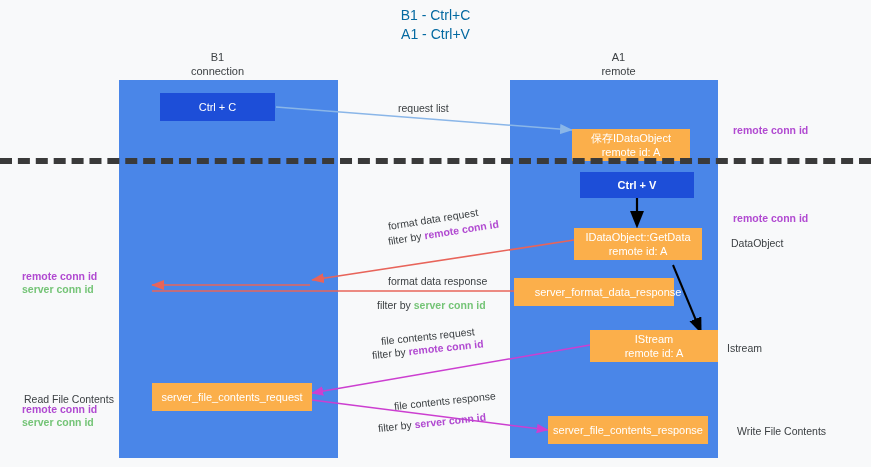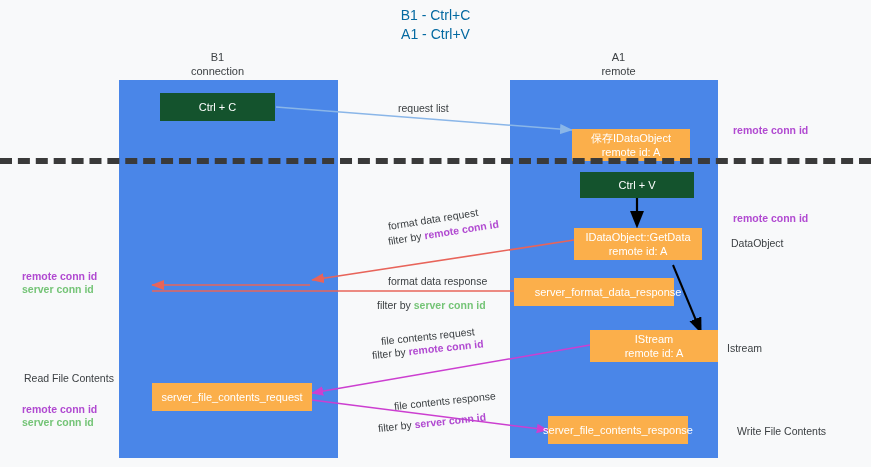--- a/index.html
+++ b/index.html
@@ -51,21 +51,21 @@
     flex-direction: column;
     align-items: center;
     justify-content: center;
     text-align: center;
     font-size: 11px;
     color: #ffffff;
     line-height: 14px;
     white-space: pre-line;
     z-index: 4;
   }
-  .node.green { background: #14532d; }
+  .node.green { background: #1d4ed8; }
   .node.orange { background: #fbaf4b; }
   .edge-label {
     position: absolute;
     font-size: 10.5px;
     color: #3c4043;
     line-height: 14px;
     white-space: nowrap;
     z-index: 5;
   }
   .edge-label.rot-up { transform: rotate(-9deg); transform-origin: left center; }
@@ -138,53 +138,53 @@
     <line x1="312" y1="400" x2="548" y2="430" stroke="#cc3fd0" stroke-width="1.5" marker-end="url(#ar-mag)"></line>
   </svg>
 
   <div class="divider" style="top:158px;"></div>
 
   <div class="node green" style="left:160px; top:93px; width:115px; height:28px;">Ctrl + C</div>
 
   <div class="node orange" style="left:572px; top:129px; width:118px; height:32px;">保存IDataObject
 remote id: A</div>
 
-  <div class="node green" style="left:580px; top:172px; width:114px; height:26px;">Ctrl + V</div>
+  <div class="node green" style="left:580px; top:172px; width:114px; height:26px;font-weight:bold;">Ctrl + V</div>
 
   <div class="node orange" style="left:574px; top:228px; width:128px; height:32px;">IDataObject::GetData
 remote id: A</div>
 
 
   <div class="node orange" style="left:514px; top:278px; width:160px; height:28px;padding-left:28px;">server_format_data_response</div>
 
   <div class="node orange" style="left:590px; top:330px; width:128px; height:32px;">IStream
 remote id: A</div>
 
   <div class="node orange" style="left:152px; top:383px; width:160px; height:28px;">server_file_contents_request</div>
 
-  <div class="node orange" style="left:548px; top:416px; width:140px; height:28px;">server_file_contents_response</div>
+  <div class="node orange" style="left:548px; top:416px; width:160px; height:28px;">server_file_contents_response</div>
 
   <div class="edge-label" style="left:398px; top:101px;">request list</div>
 
   <div class="edge-label rot-up" style="left:388px; top:219px;">format data request</div>
   <div class="edge-label rot-up" style="left:388px; top:234px;"><span class="c-plain">filter by </span><span class="c-remote">remote conn id</span></div>
 
   <div class="edge-label" style="left:388px; top:274px;">format data response</div>
   <div class="edge-label" style="left:377px; top:298px;"><span class="c-plain">filter by </span><span class="c-server">server conn id</span></div>
 
   <div class="edge-label rot-up-s" style="left:381px; top:334px;">file contents request</div>
   <div class="edge-label rot-up-s" style="left:372px; top:348px;"><span class="c-plain">filter by </span><span class="c-remote">remote conn id</span></div>
 
   <div class="edge-label rot-up-s" style="left:394px; top:399px;">file contents response</div>
   <div class="edge-label rot-up-s" style="left:378px; top:421px;"><span class="c-plain">filter by </span><span class="c-server-purple">server conn id</span></div>
 
   <div class="side-label c-remote" style="left:22px; top:269px;">remote conn id</div>
   <div class="side-label c-server" style="left:22px; top:282px;">server conn id</div>
 
-  <div class="side-label c-plain" style="left:24px; top:371px;">Read File Contents</div>
+  <div class="side-label c-plain" style="left:24px; top:392px;">Read File Contents</div>
   <div class="side-label c-remote" style="left:22px; top:402px;">remote conn id</div>
   <div class="side-label c-server" style="left:22px; top:415px;">server conn id</div>
 
   <div class="side-label c-remote" style="left:733px; top:123px;">remote conn id</div>
   <div class="side-label c-remote" style="left:733px; top:211px;">remote conn id</div>
   <div class="side-label c-plain" style="left:731px; top:236px;">DataObject</div>
   <div class="side-label c-plain" style="left:727px; top:341px;">Istream</div>
   <div class="side-label c-plain" style="left:737px; top:424px;">Write File Contents</div>
 
 </div>

